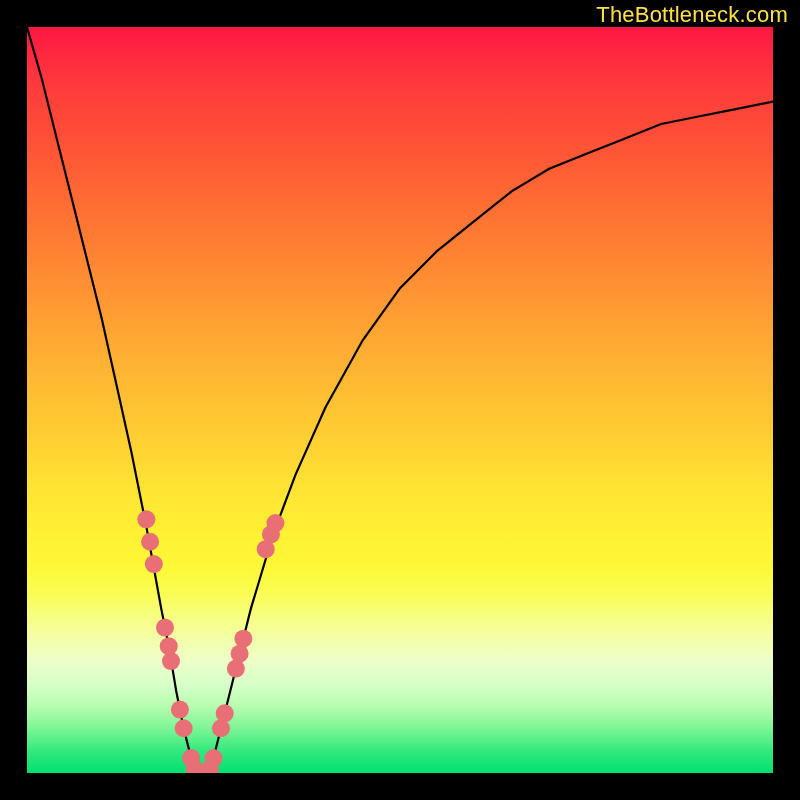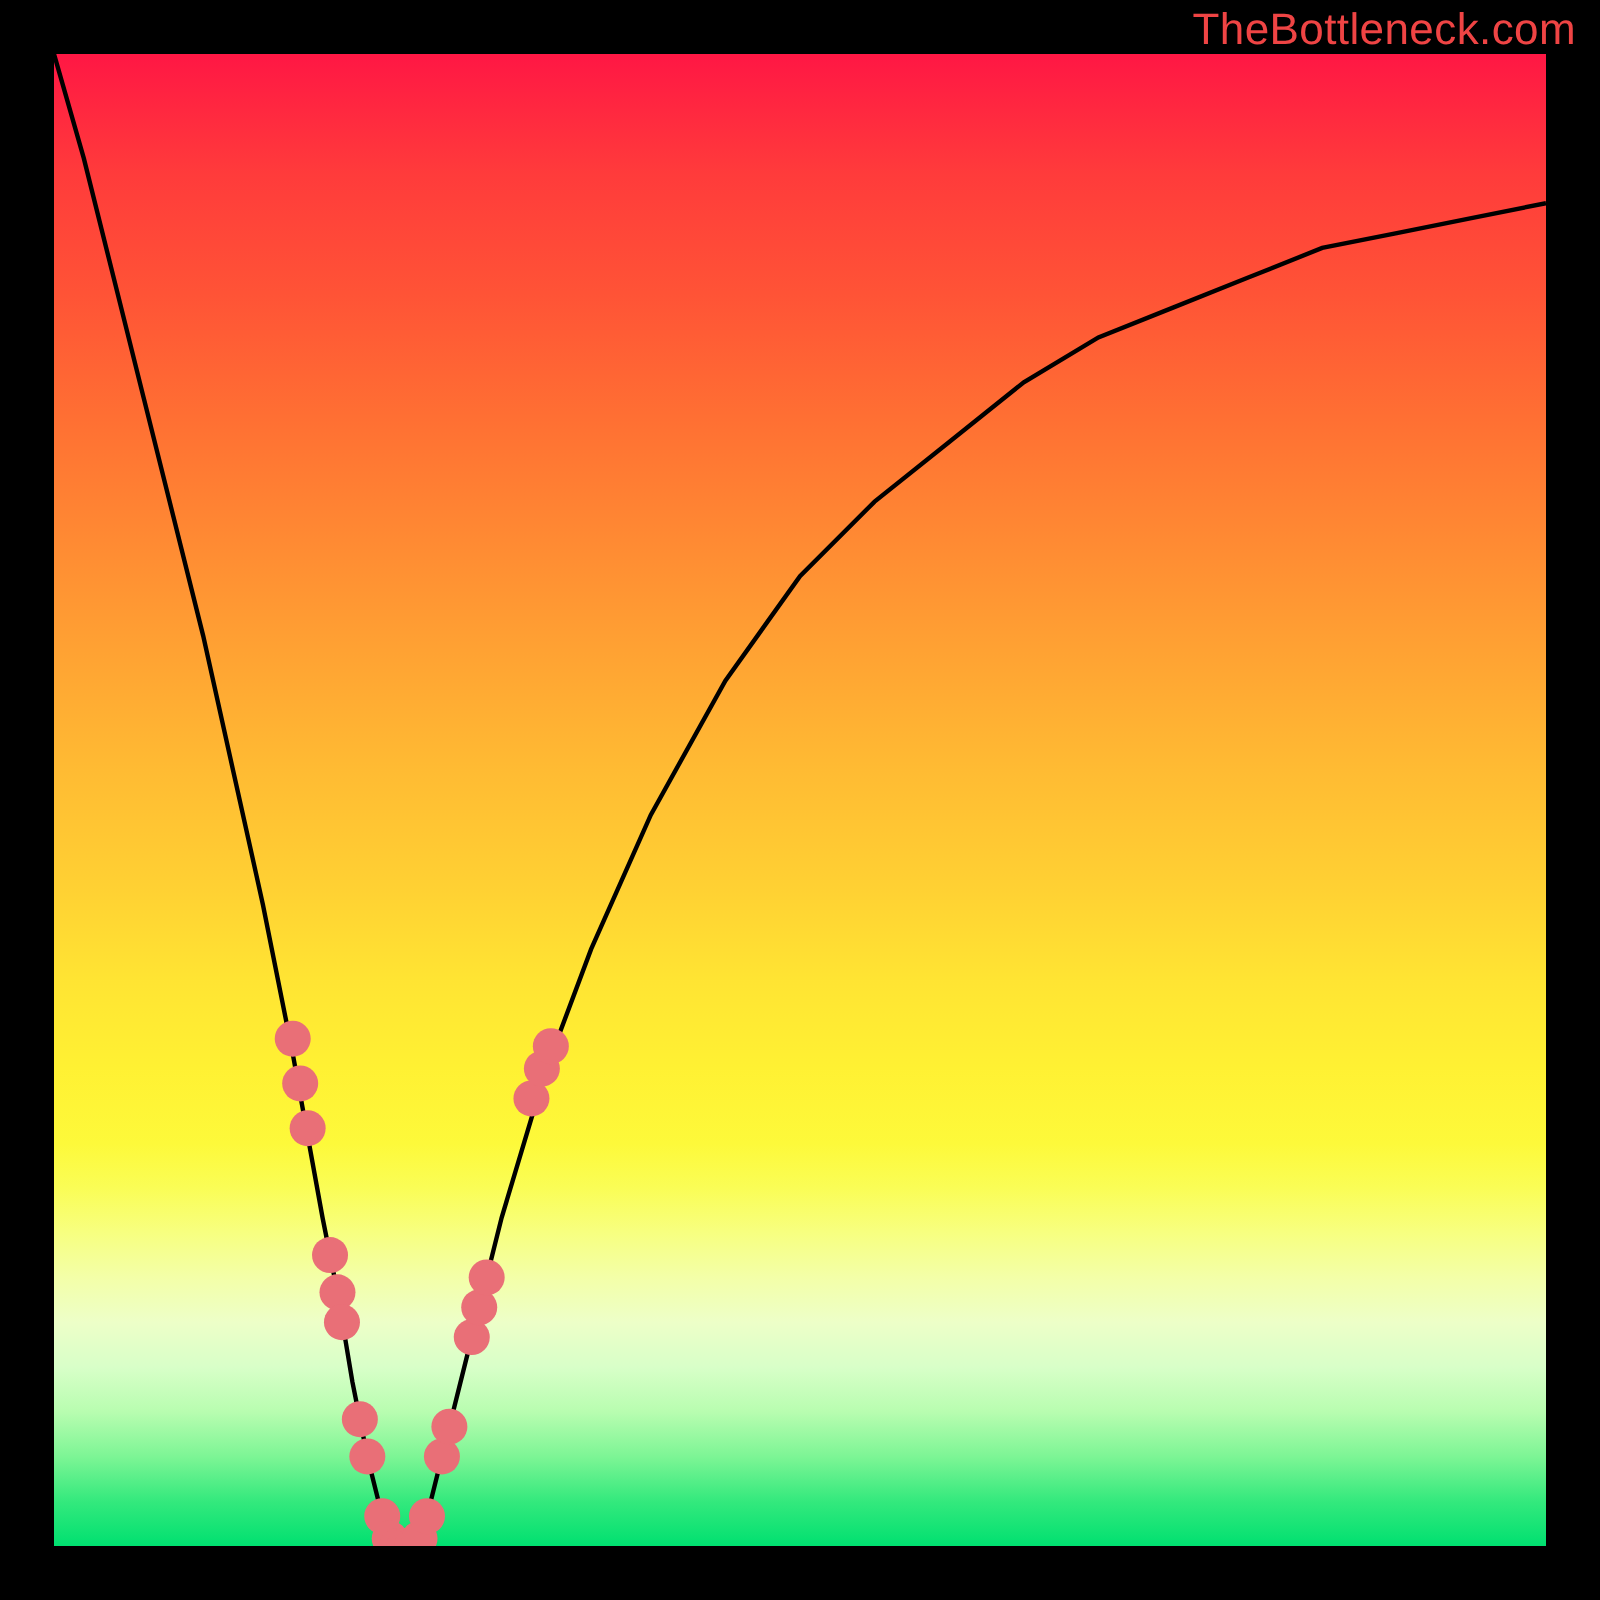--- a/index.html
+++ b/index.html
@@ -50,21 +50,21 @@
     position: absolute;
     left: 0;
     top: 0;
     width: 746px;
     height: 746px;
   }
   .watermark {
     position: absolute;
     top: 2px;
     right: 12px;
-    color: #ef4444;
+    color: #fde047;
     font-size: 22px;
     font-weight: 500;
     letter-spacing: 0.2px;
   }
 </style>
 </head>
 <body>
 
 <div class="outer">
   <div class="watermark">TheBottleneck.com</div>

